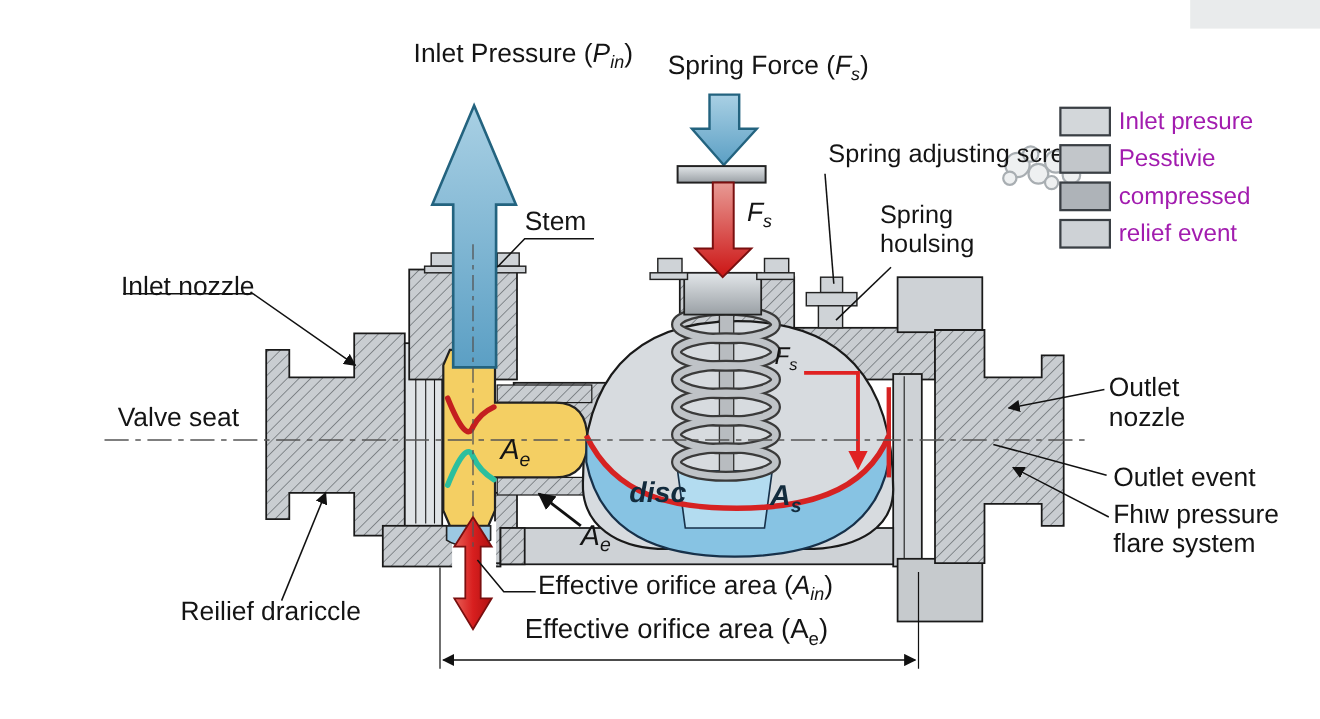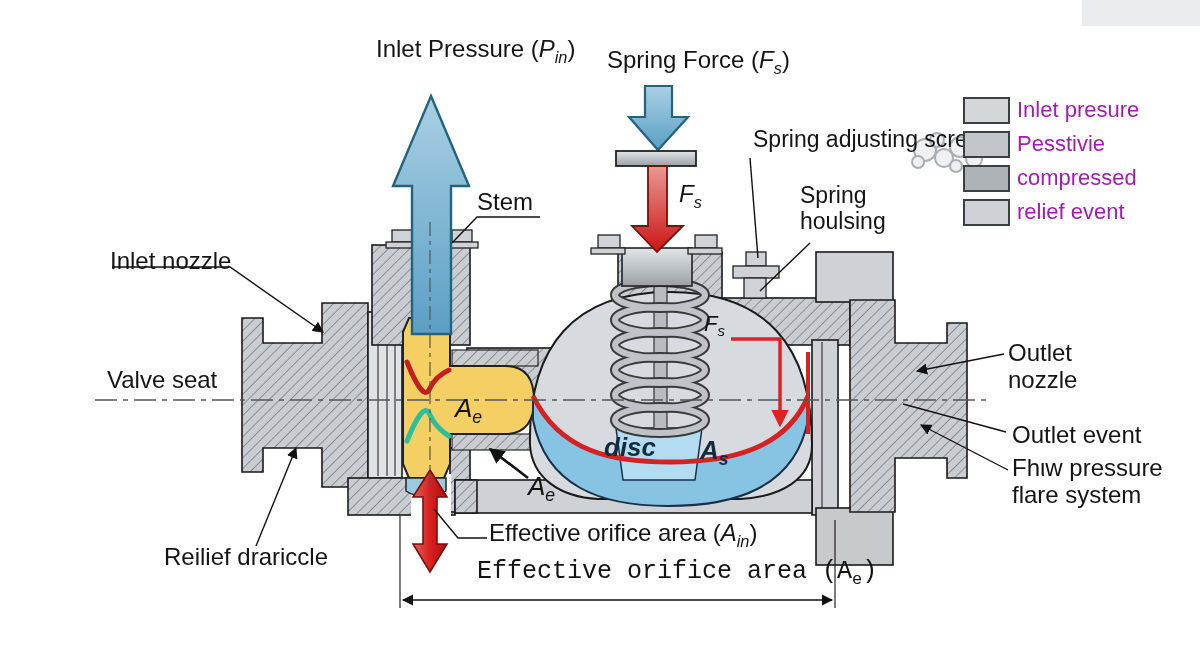--- a/index.html
+++ b/index.html
@@ -270,23 +270,23 @@
 </div>
 
 <div class="lbl fs26" style="left:528px;top:472px;">
   <span class="sym">A</span><sub>e</sub>
 </div>
 
 <div class="lbl fs26 navy" style="left:700px;top:436px;">
   <span class="sym">A</span><sub>s</sub>
 </div>
 
-<div class="lbl fs26 ital navy" style="left:604px;top:433px;">disc</div>
+<div class="lbl fs26 ital navy" style="left:572px;top:433px;">disc</div>
 
 <div class="lbl" style="left:489px;top:520px;">
   <span>Effective orifice area (</span><span class="sym">A</span><sub>in</sub><span>)</span>
 </div>
 
-<div class="lbl" style="left:477px;top:558px;font-size:25px;font-family:Liberation Mono, monospace;">
+<div class="lbl" style="left:477px;top:558px;font-size:25px;">
   <span>Effective orifice area (</span><span>A</span><sub style="font-style:normal">e</sub><span>)</span>
 </div>
 
 </div>
 
 </body></html>

